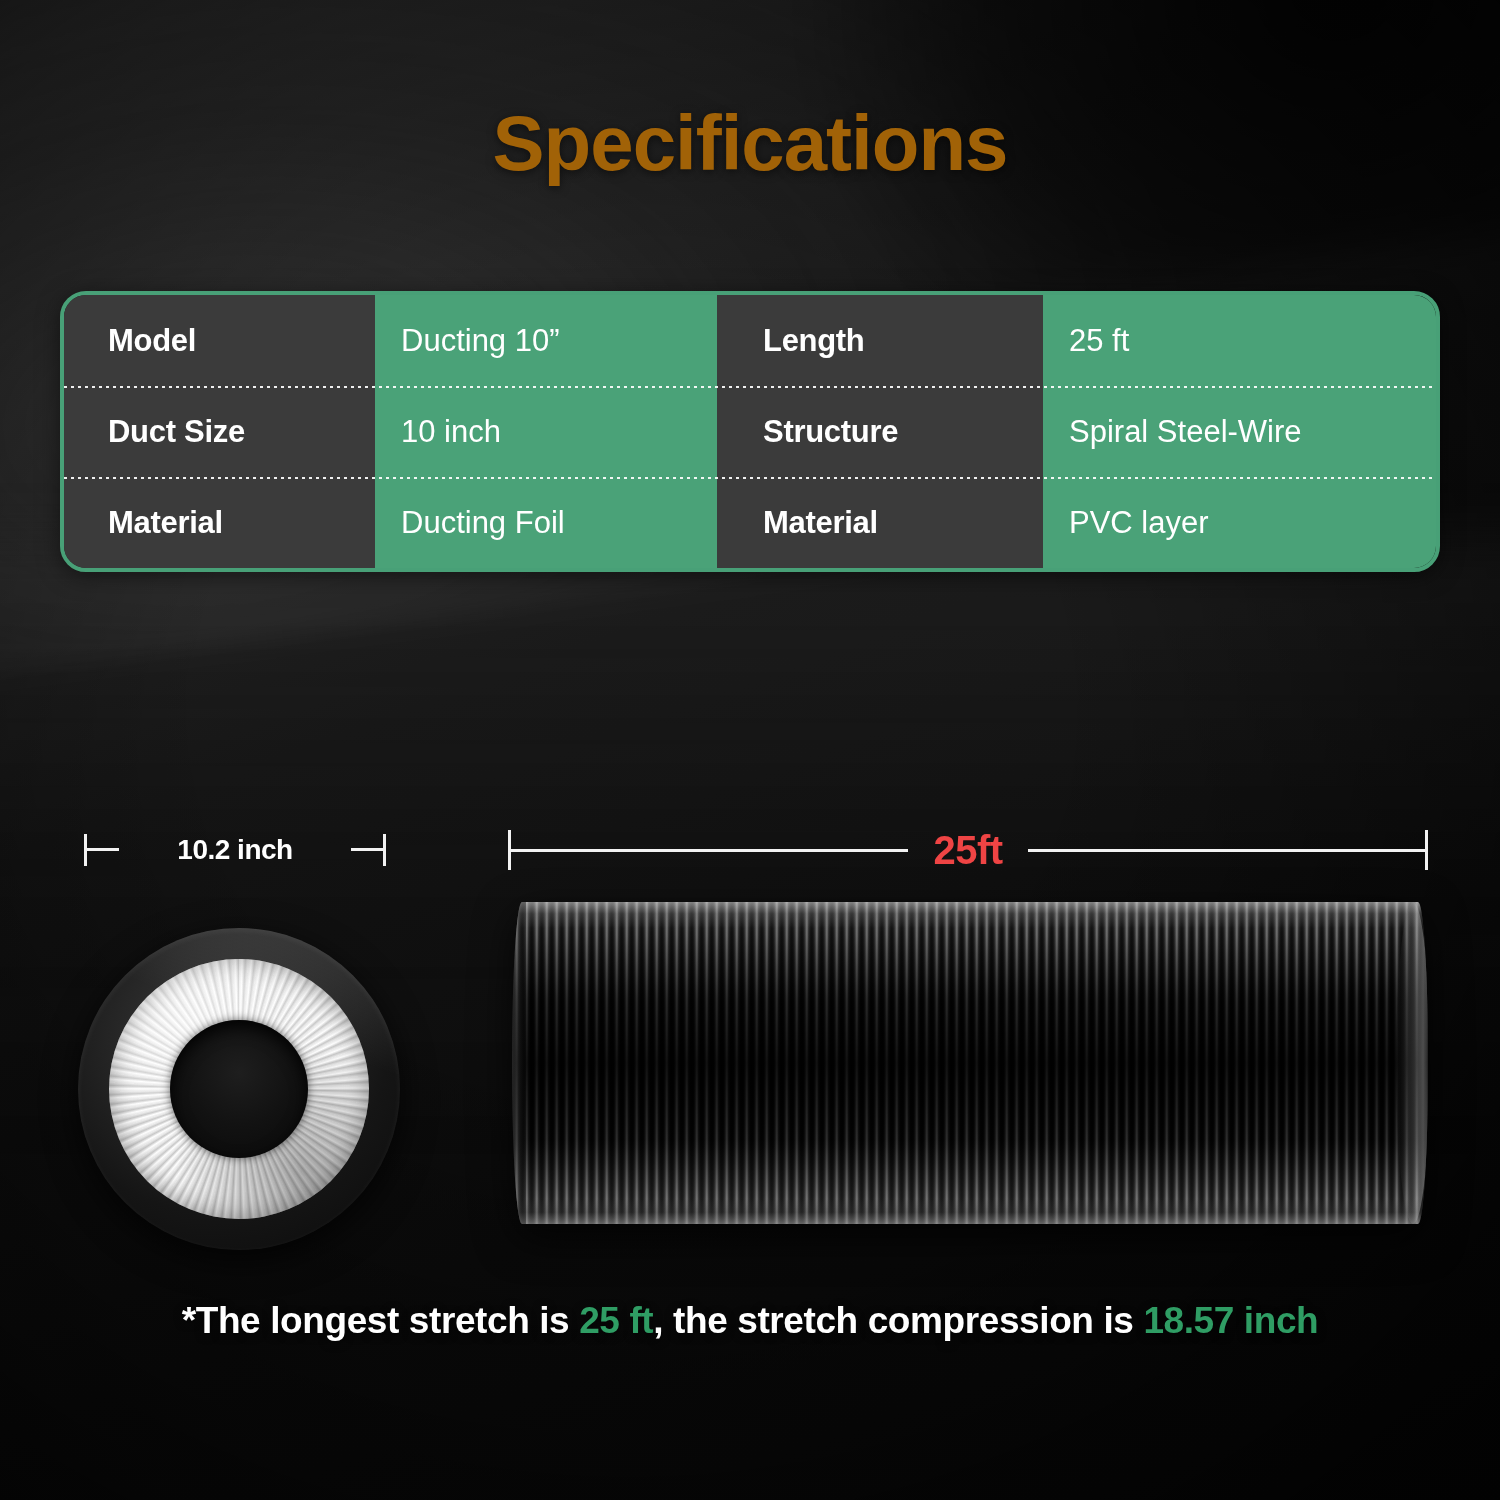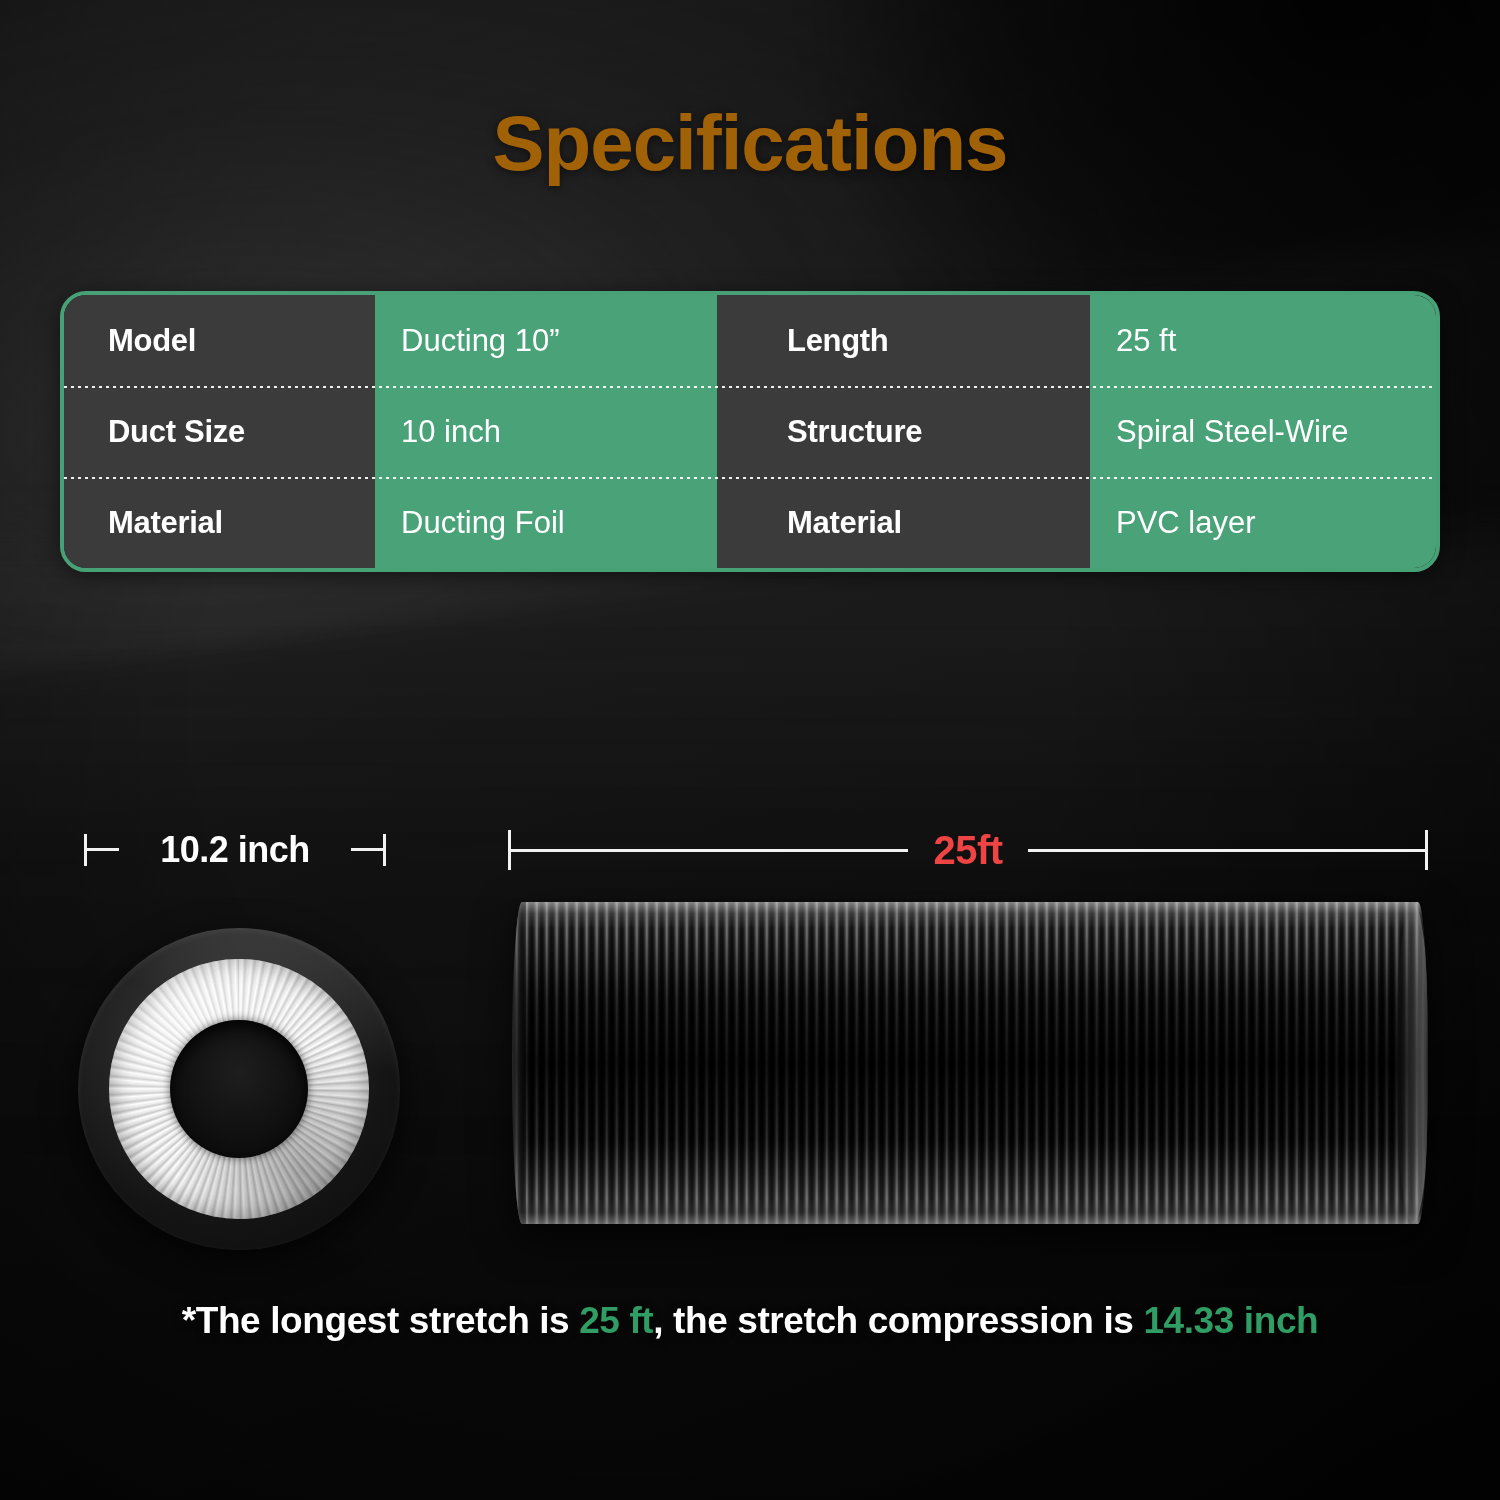--- a/index.html
+++ b/index.html
@@ -127,21 +127,21 @@
     color: #ffffff;
     font-weight: normal;
     font-size: 31px;
     padding-left: 26px;
     letter-spacing: 0px;
     text-align: center;
   }
   
   .c1 { width: 311px; }
   .c2 { width: 342px; }
-  .c3 { width: 373px; padding-left: 70px; }
+  .c3 { width: 326px; padding-left: 46px; }
   .c4 { flex: 1 1 auto; }
 
   
   .dim-diameter {
     position: absolute;
     left: 84px;
     top: 824px;
     width: 302px;
     height: 54px;
   }
@@ -163,21 +163,21 @@
   .dim-diameter .bar-l { left: 2px; width: 33px; }
   .dim-diameter .bar-r { right: 2px; width: 33px; }
   .dim-diameter .dim-text {
     position: absolute;
     left: 40px;
     right: 40px;
     top: 0;
     text-align: center;
     color: #ffffff;
     font-weight: bold;
-    font-size: 36px;
+    font-size: 28px;
     line-height: 52px;
     letter-spacing: -0.5px;
   }
 
   
   .dim-length {
     position: absolute;
     left: 508px;
     top: 824px;
     width: 920px;
@@ -413,16 +413,16 @@
   <div class="duct-tube">
     <div class="duct-ribs"></div>
     <div class="duct-shade"></div>
     <div class="duct-edge-top"></div>
     <div class="duct-edge-bottom"></div>
     <div class="duct-cap-left"></div>
     <div class="duct-cap"></div>
   </div>
 
   <div class="footnote">
-    <span>*The longest stretch is </span><span class="hl">25 ft</span><span>, the stretch compression is </span><span class="hl">14.33 inch</span>
+    <span>*The longest stretch is </span><span class="hl">25 ft</span><span>, the stretch compression is </span><span class="hl">18.57 inch</span>
   </div>
 
 </div>
 
 </body></html>

